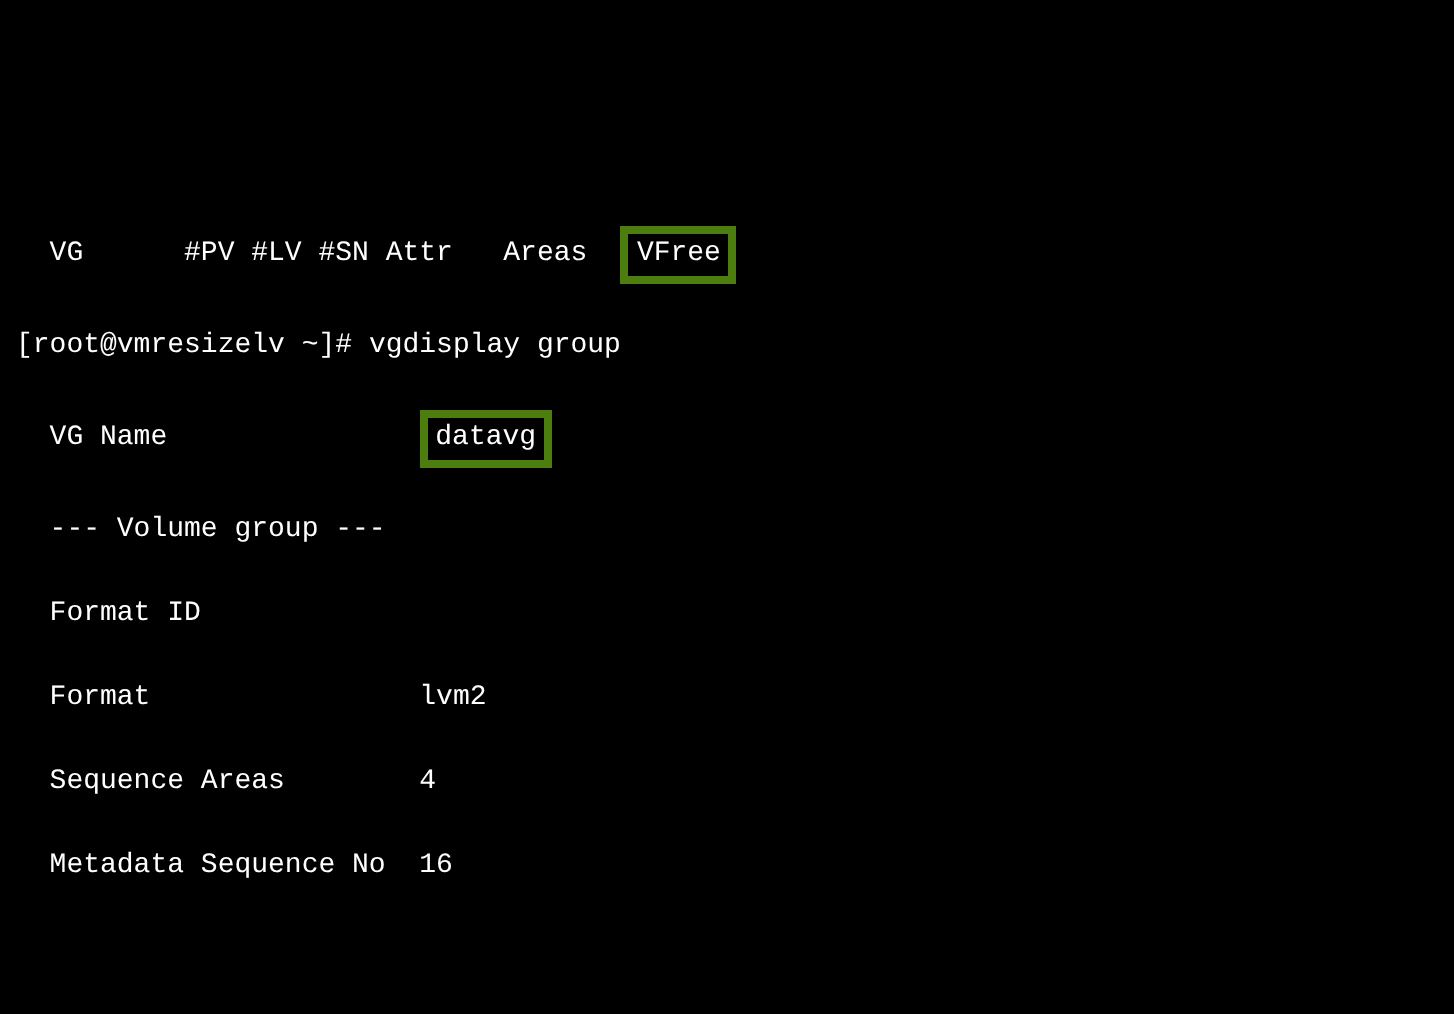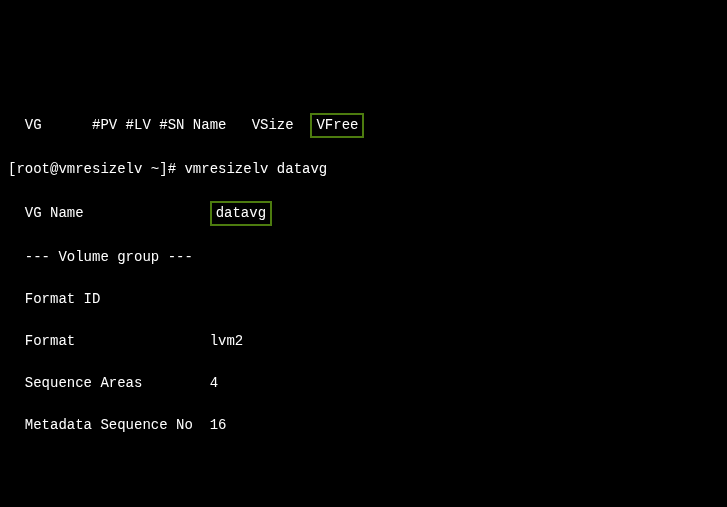--- a/index.html
+++ b/index.html
@@ -10,33 +10,33 @@
       line-height: 1.5;
       margin: 0;
       padding: 8px;
       width: 727px;
       height: 507px;
       box-sizing: border-box;
       white-space: pre;
     }
     .line { display: block; }
     .hl-box {
-      border: 2px solid #4d7c0f;
+      border: 4px solid #4d7c0f;
       padding: 0 4px;
       display: inline-block;
     }
   </style>
 </head>
 <body>
 
 
 
 <div>
-<span class="line"><span>  VG      #PV #LV #SN Name   VSize  </span><span class="hl-box">VFree</span></span>
-<span class="line"><span>[root@vmresizelv ~]# </span><span>vmresizelv datavg</span></span>
+<span class="line"><span>  VG      #PV #LV #SN Attr   Areas  </span><span class="hl-box">VFree</span></span>
+<span class="line"><span>[root@vmresizelv ~]# </span><span>vgdisplay group</span></span>
 <span class="line"><span>  VG Name               </span><span class="hl-box">datavg</span></span>
 <span class="line">  --- Volume group ---</span>
 <span class="line"><span>  Format ID</span></span>
 <span class="line"><span>  Format                </span><span>lvm2</span></span>
 <span class="line"><span>  Sequence Areas        </span><span>4</span></span>
 <span class="line"><span>  Metadata Sequence No  </span><span>16</span></span>
 
 
 
 

